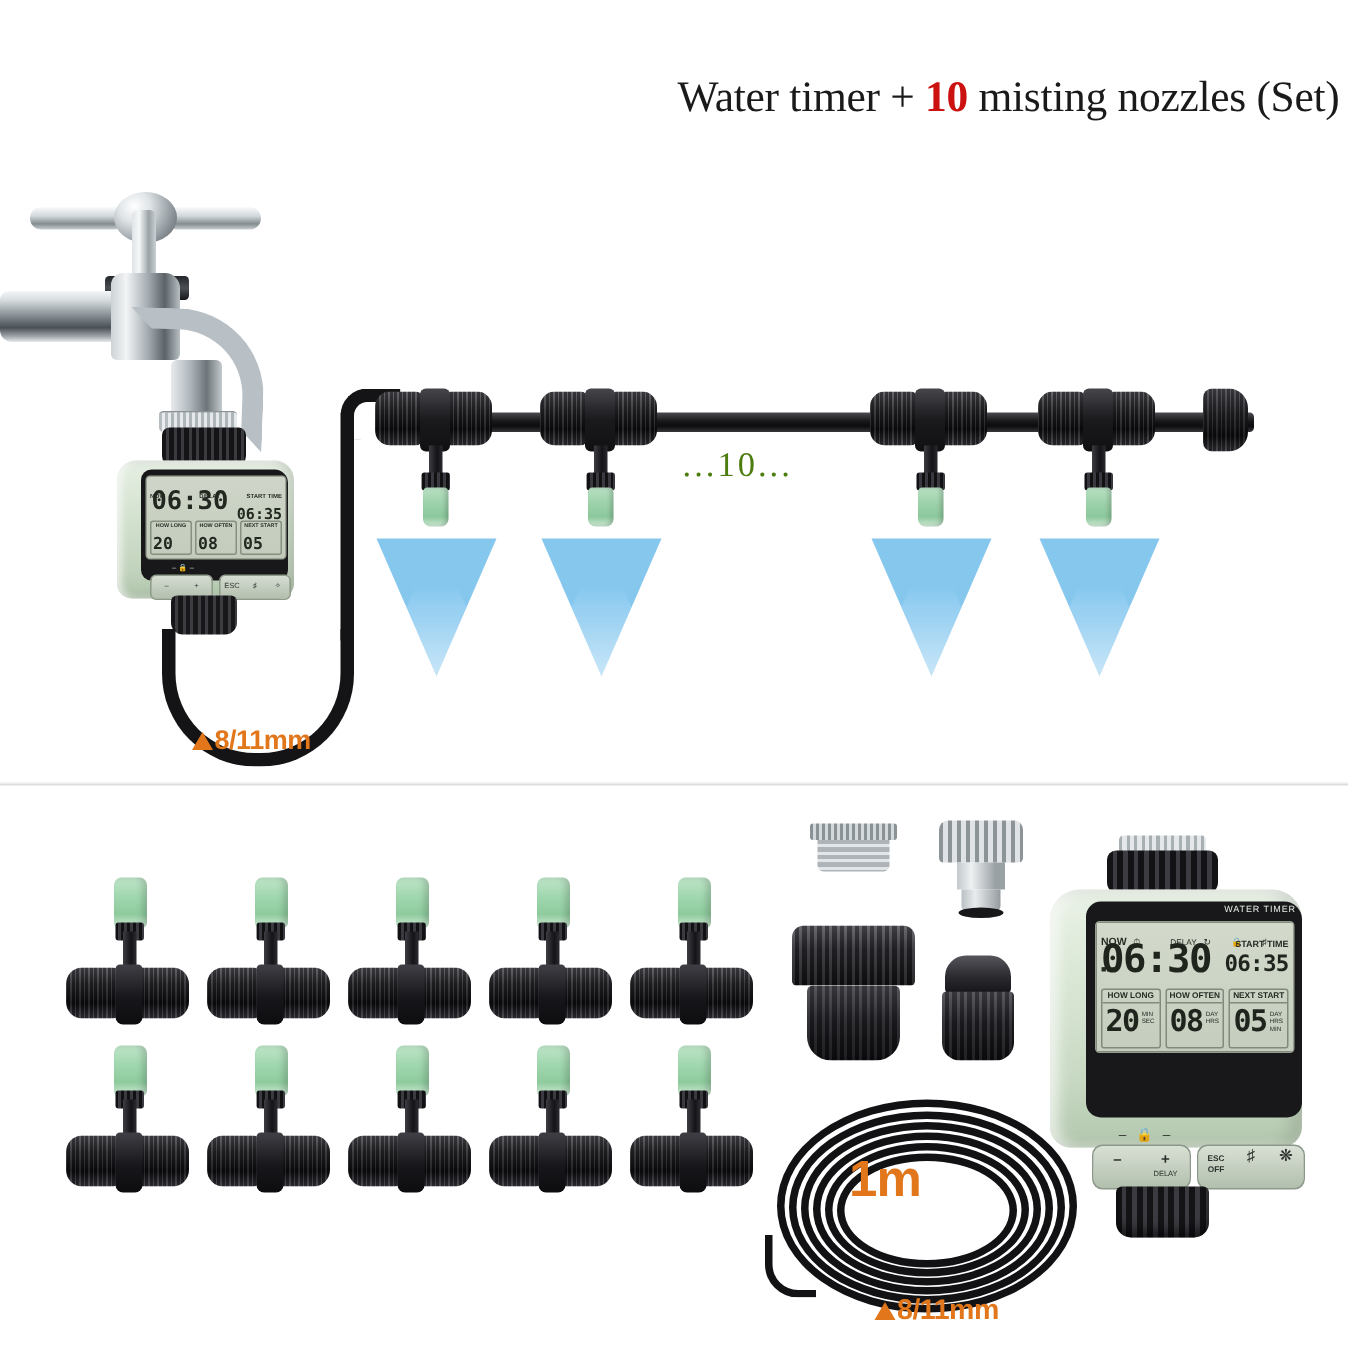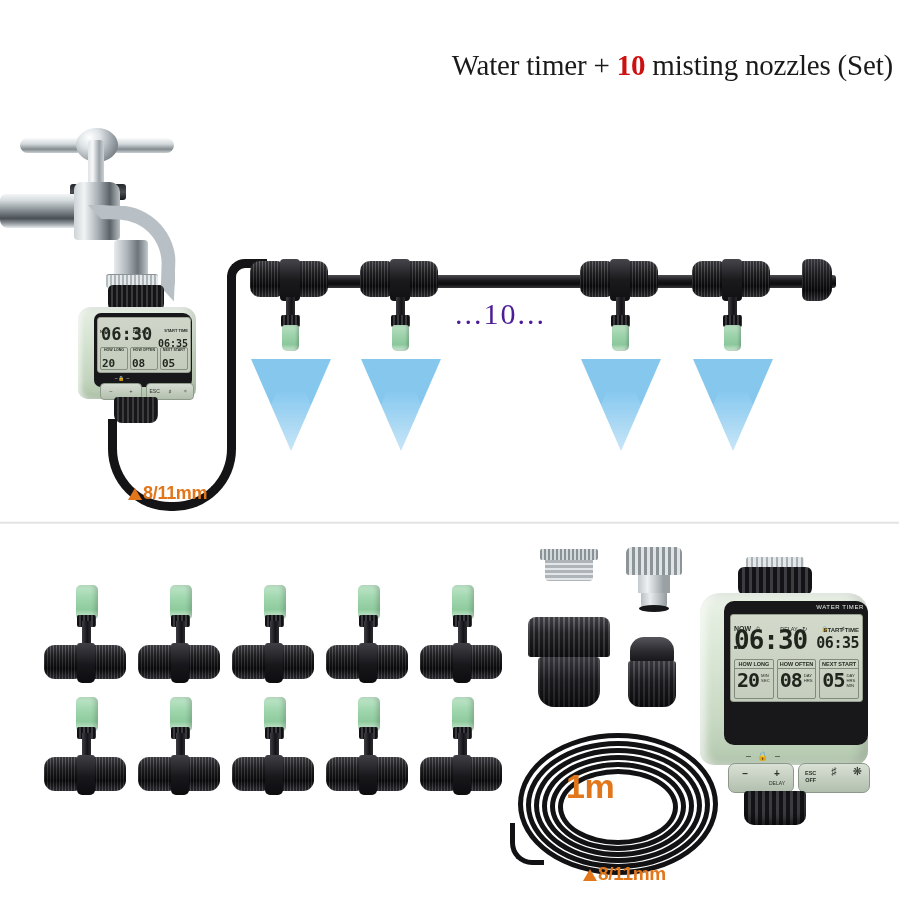--- a/index.html
+++ b/index.html
@@ -229,21 +229,21 @@
   }
   .endcap{
     position:absolute;top:10px;width:30px;height:42px;
     background:
       repeating-linear-gradient(to right,rgba(255,255,255,.08) 0 1px,rgba(0,0,0,.32) 1px 3px),
       linear-gradient(to bottom,#505057 0%,#26262a 40%,#0d0d0f 75%,#3a3a40 100%);
     border-radius:6px 13px 13px 6px;
   }
   .dots10{
     position:absolute;left:205px;top:48px;
-    font-size:30px;color:#4c1d95;letter-spacing:2px;
+    font-size:23px;color:#4d7c0f;letter-spacing:2px;
     font-family:"Liberation Serif",serif;
   }
 
   
   .nozzle-grid{position:absolute;left:44px;top:552px;width:480px;height:230px;}
   .nz{position:absolute;width:88px;height:100px;}
   .nz .bL,.nz .bR{
     position:absolute;top:46px;width:36px;height:34px;
     background:
       repeating-linear-gradient(to right,rgba(255,255,255,.09) 0 1px,rgba(0,0,0,.34) 1px 3px),

